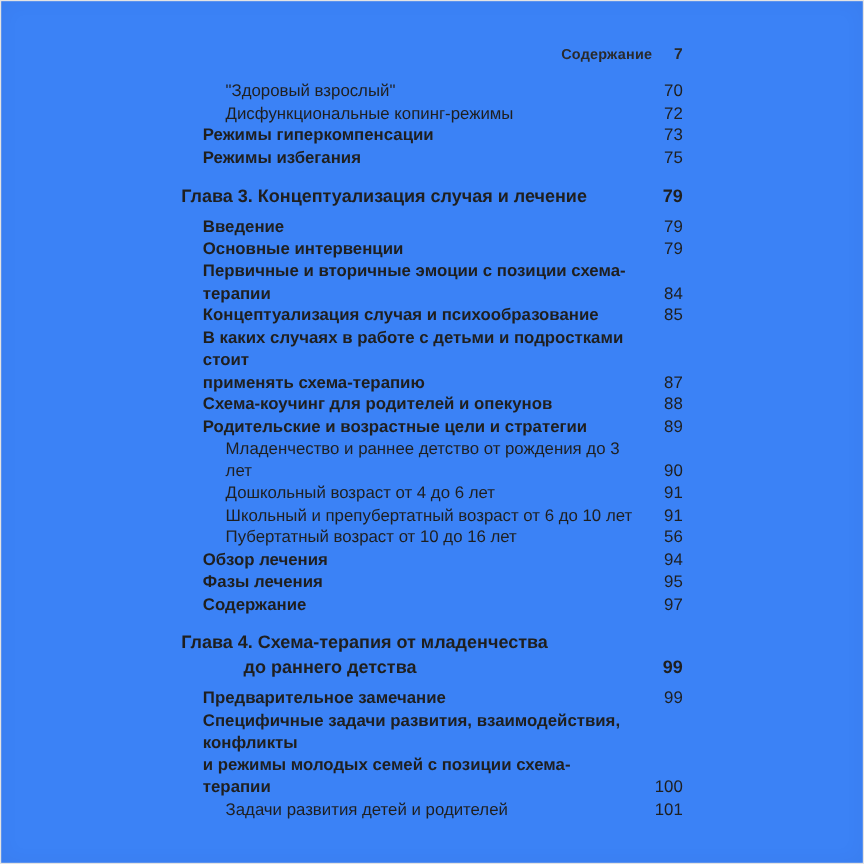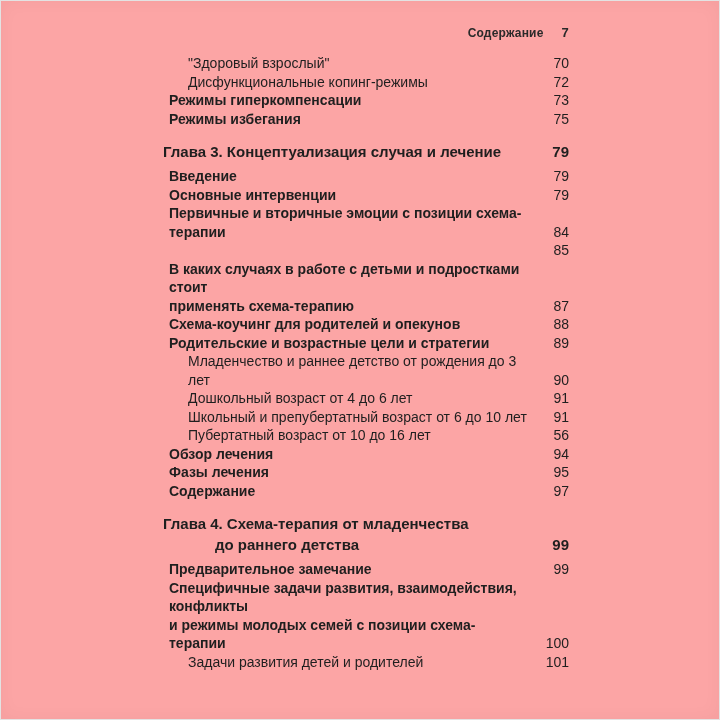--- a/index.html
+++ b/index.html
@@ -6,24 +6,24 @@
     margin: 0;
     padding: 0;
     background: #fafafa;
     font-family: "Liberation Sans", sans-serif;
   }
   .page {
     position: relative;
     width: 720px;
     height: 720px;
     box-sizing: border-box;
-    background: #fca5a5;
+    background: #3b82f6;
     border: 1px solid #e3e3e3;
     box-shadow: inset 0 0 18px rgba(0,0,0,0.04);
-    padding: 24px 150px 0 150px;
+    padding: 36px 150px 0 150px;
     color: #1f1f1f;
     overflow: hidden;
   }
   .header {
     display: flex;
     justify-content: flex-end;
     align-items: baseline;
     gap: 18px;
     font-size: 12px;
     font-weight: 600;
@@ -53,21 +53,20 @@
     white-space: nowrap;
   }
   .row.level-1 .title { padding-left: 18px; font-weight: bold; }
   .row.level-2 .title { padding-left: 37px; }
   .row.chapter {
     font-weight: 700;
     font-size: 15px;
     line-height: 21px;
     margin-top: 13px;
     margin-bottom: 5px;
-    margin-left: 12px;
   }
   .row.chapter .title {
     padding-left: 52px;
     text-indent: -52px;
   }
 </style>
 </head>
 <body>
 
 <div class="page">
@@ -103,20 +102,21 @@
       </div>
       <div class="row item level-1">
         <span class="title">Основные интервенции</span>
         <span class="pagenum">79</span>
       </div>
       <div class="row item level-1">
         <span class="title">Первичные и вторичные эмоции с позиции схема-терапии</span>
         <span class="pagenum">84</span>
       </div>
       <div class="row item level-1">
+        <span class="title">Концептуализация случая и психообразование</span>
         <span class="pagenum">85</span>
       </div>
       <div class="row item level-1">
         <span class="title">В каких случаях в работе с детьми и подростками стоит
 применять схема-терапию</span>
         <span class="pagenum">87</span>
       </div>
       <div class="row item level-1">
         <span class="title">Схема-коучинг для родителей и опекунов</span>
         <span class="pagenum">88</span>

